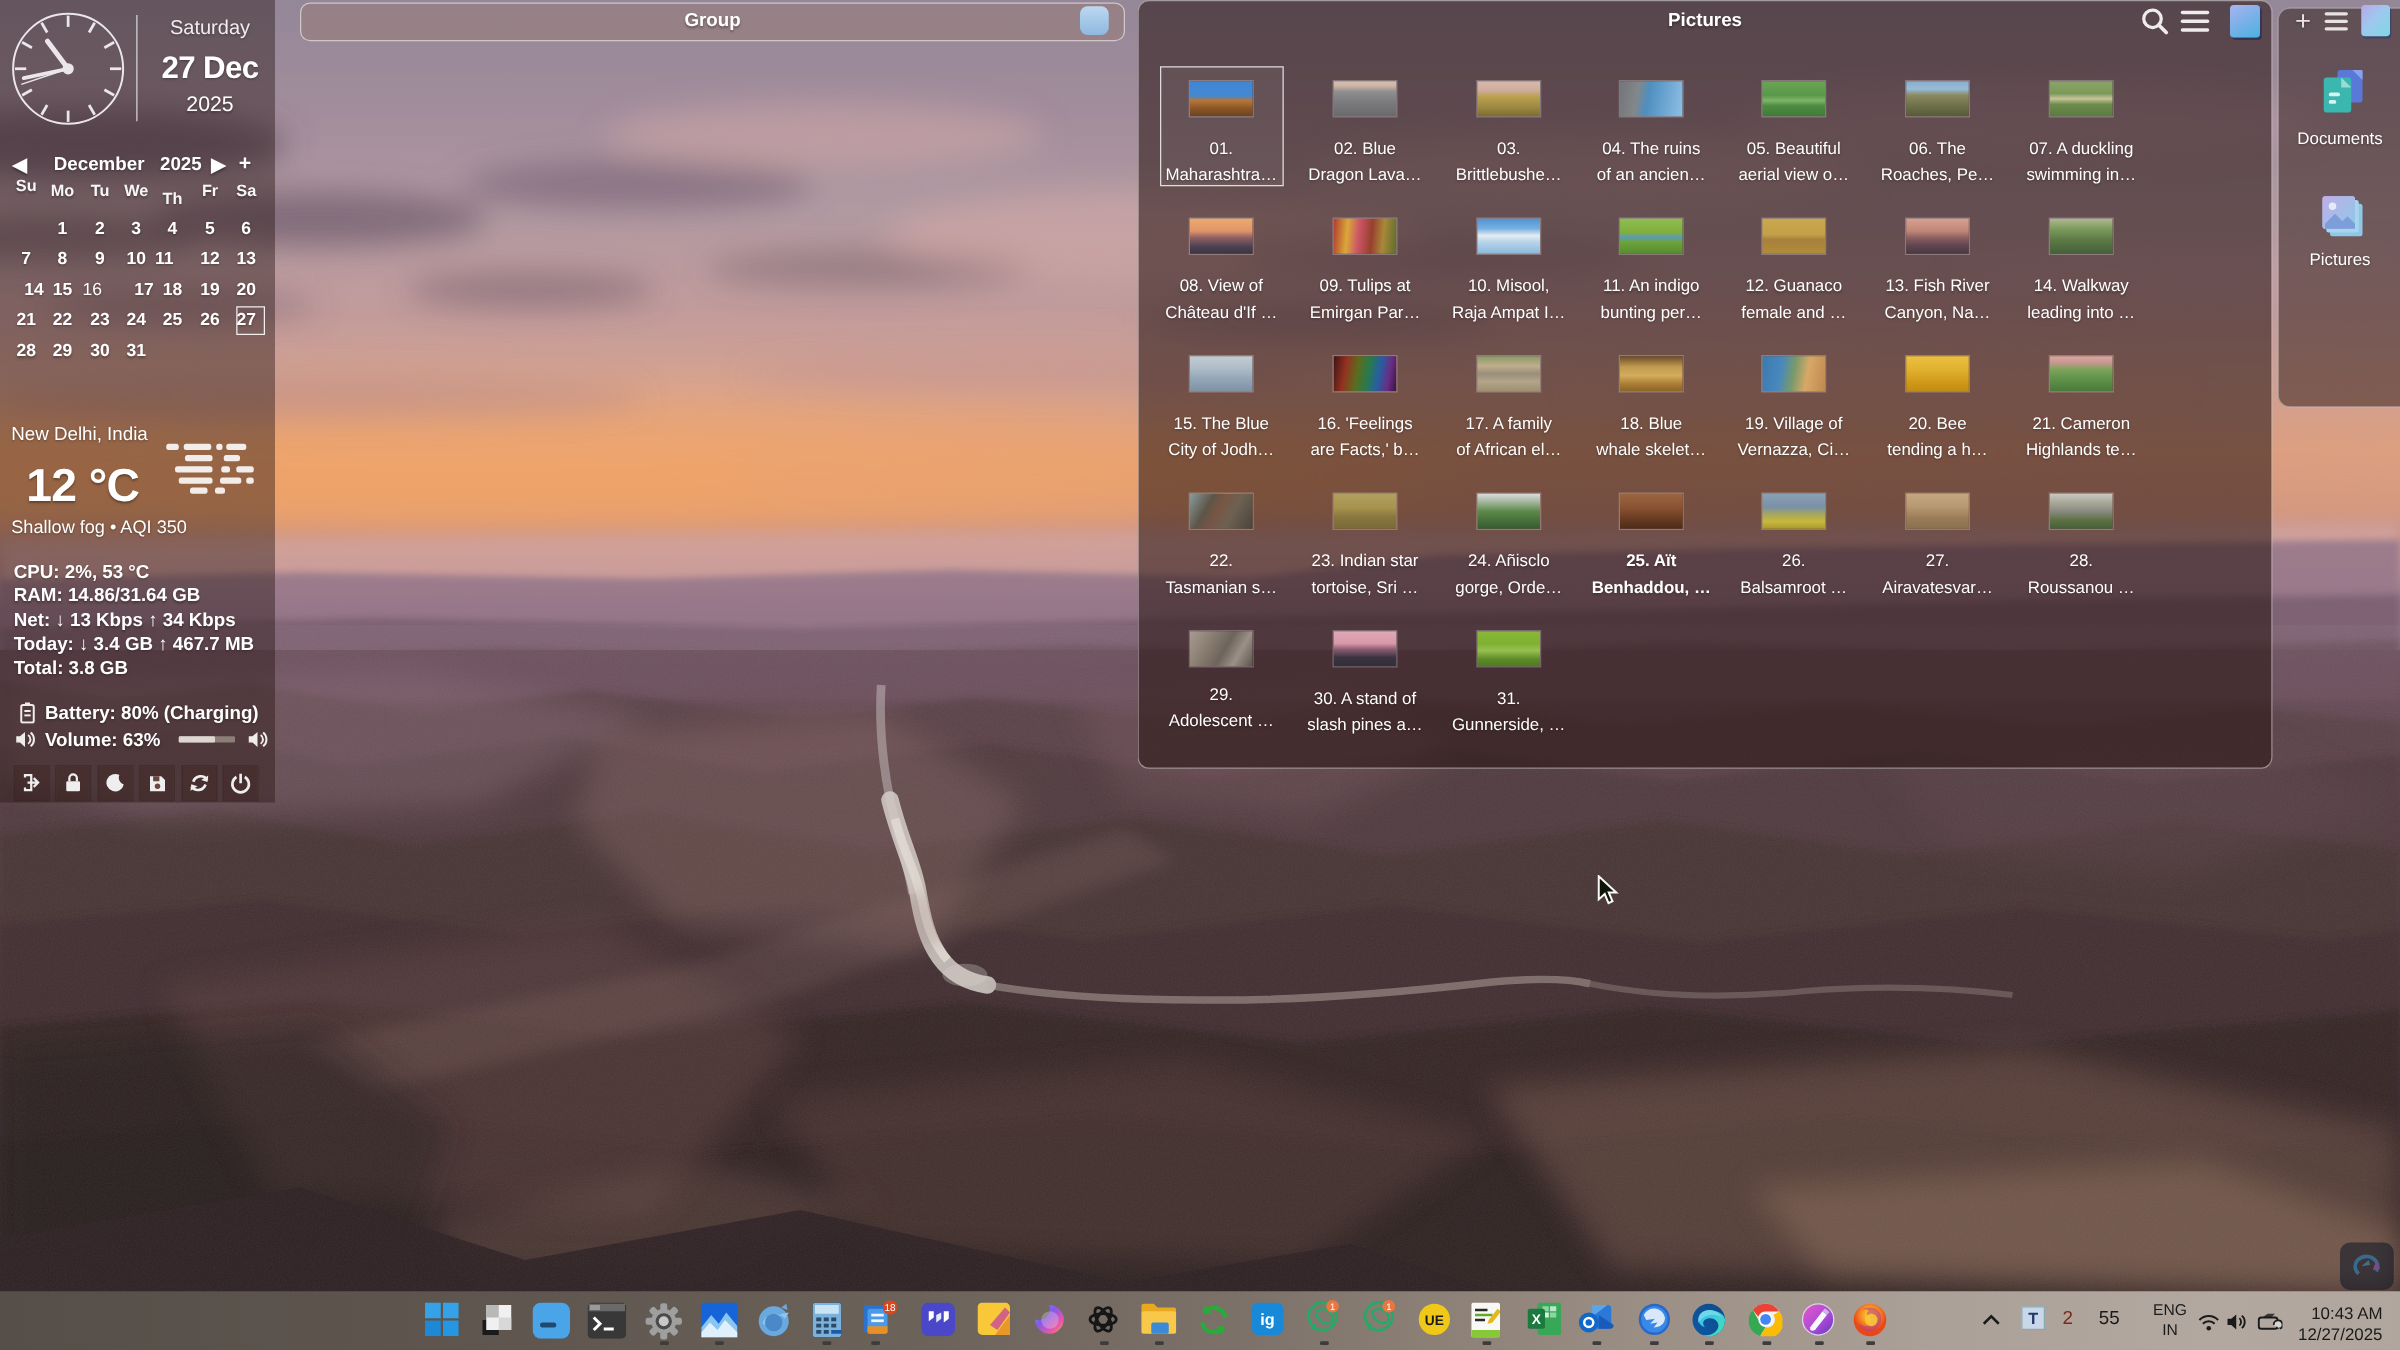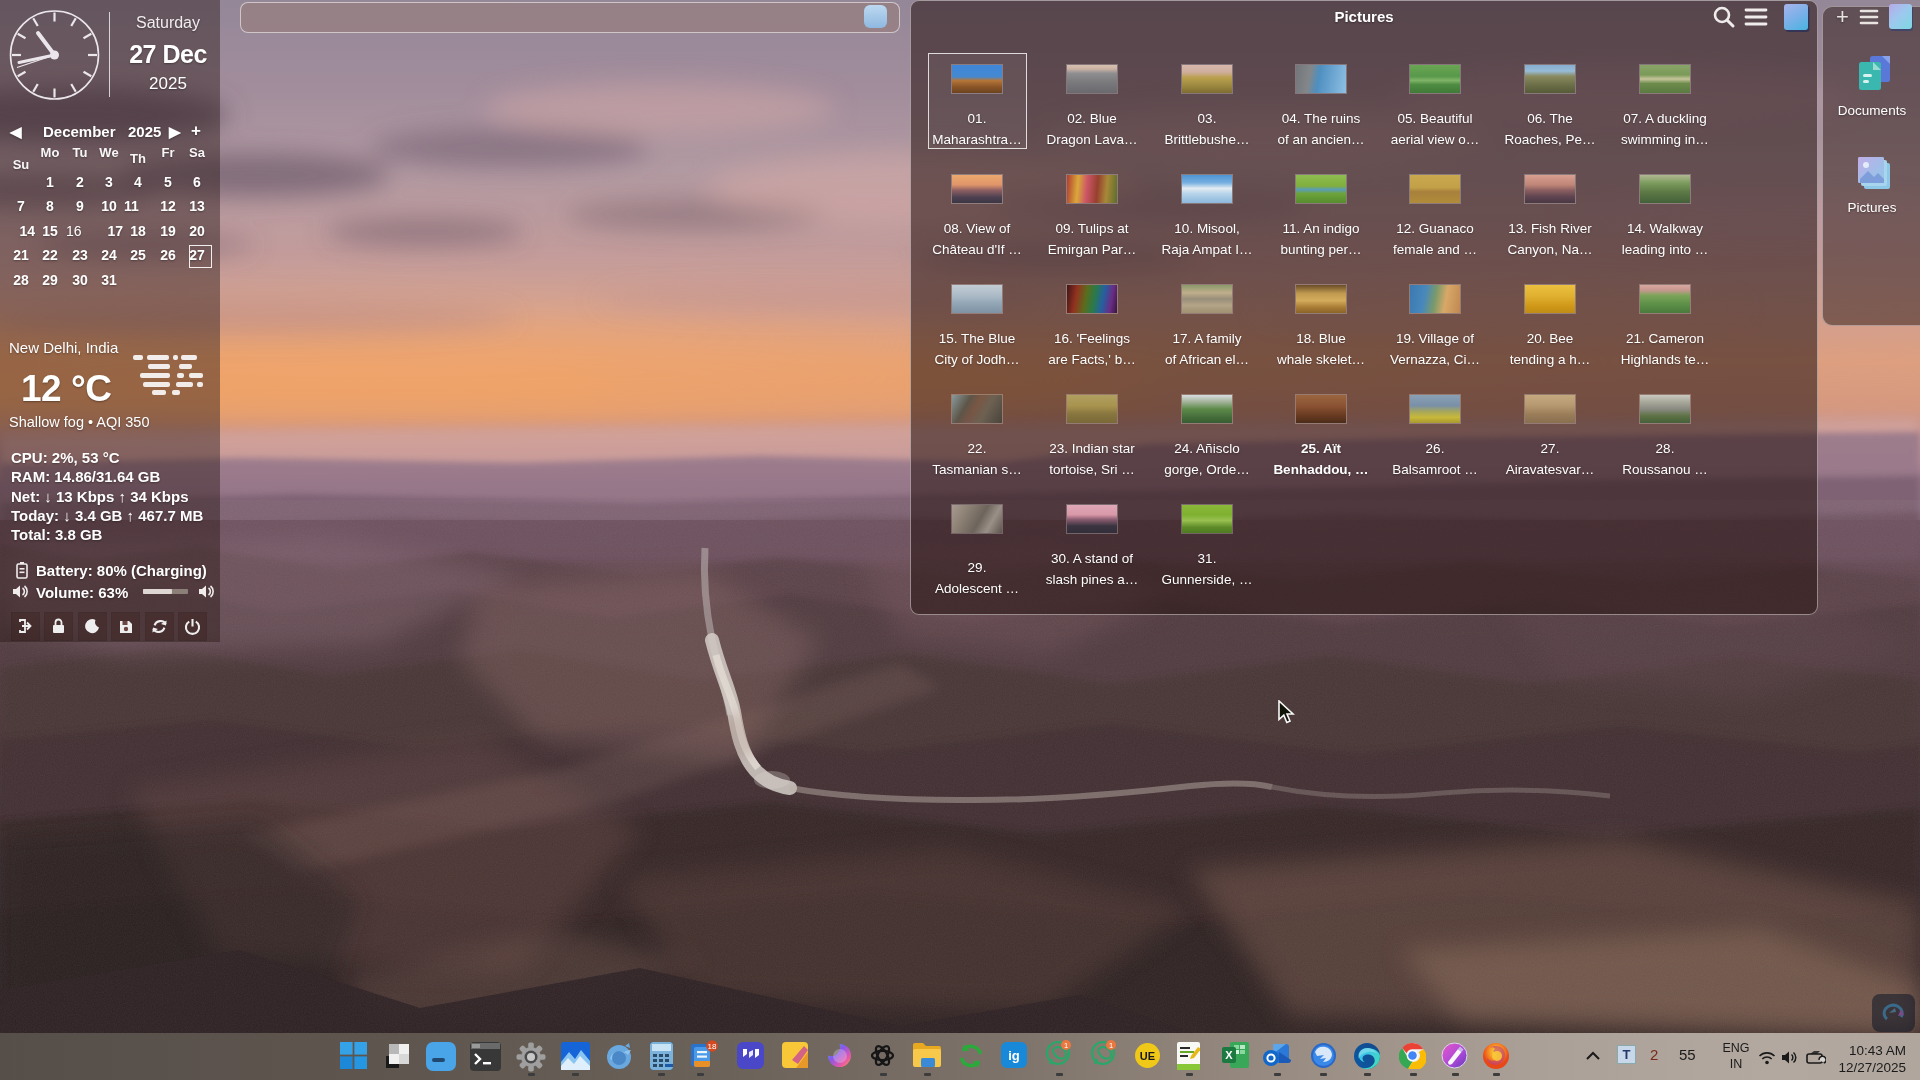--- a/index.html
+++ b/index.html
@@ -118,20 +118,21 @@
 
     <path d="M0 840 L260 820 L360 900 L300 1080 L0 1080 Z" fill="#241a1f" opacity="0.45" filter="url(#blur12)"></path>
     <path d="M0 990 L240 950 L420 1008 L640 968 L900 1026 L1080 995 L1200 1035 L1200 1080 L0 1080 Z" fill="#2c2023" opacity="0.9"></path>
   <rect x="0" y="500" width="1920" height="580" filter="url(#noise)" opacity="0.2"></rect>
   </svg>
 
   <div class="abs" style="left:0;top:0;width:220px;height:642px;background:rgba(42,22,20,0.44)"></div>
 
   <div class="abs" style="left:240px;top:2px;width:660px;height:31px;border-radius:8px;
        background:rgba(150,118,110,0.42);border:1px solid rgba(255,255,255,0.55);box-sizing:border-box"></div>
+  <div class="abs wtx" style="left:240px;top:8px;width:660px;text-align:center;font-size:15px;font-weight:bold;">Group</div>
   <div class="abs" style="left:864px;top:5px;width:23px;height:23px;border-radius:6px;background:linear-gradient(#bcd8f0,#8fb8e0);"></div>
 
   <div class="abs" style="left:910px;top:0px;width:908px;height:615px;border-radius:9px;
        background:rgba(40,20,17,0.56);border:1px solid rgba(255,255,255,0.45);box-sizing:border-box"></div>
   <div class="abs wtx" style="left:910px;top:8px;width:908px;text-align:center;font-size:15px;font-weight:bold;">Pictures</div>
   <div class="abs" style="left:928px;top:53px;width:99px;height:96px;border:1px solid rgba(255,255,255,0.8);background:rgba(255,255,255,0.05);box-sizing:border-box"></div>
   <div class="abs" style="left:952px;top:65px;width:50px;height:28px;background:linear-gradient(180deg,#3f86d8 0%,#4488d0 42%,#b5763a 55%,#8a5526 78%,#6b431f 100%);box-shadow:0 0 0 1px rgba(255,255,255,0.25)"></div>
   <div class="abs wtx cap" style="left:924px;top:109px;width:106px;">01.<br>Maharashtra…</div>
   <div class="abs" style="left:1067px;top:65px;width:50px;height:28px;background:linear-gradient(180deg,#d8c0ae 0%,#cbb2a4 14%,#8e8e90 30%,#7b7b7e 60%,#6a6a6e 100%);box-shadow:0 0 0 1px rgba(255,255,255,0.25)"></div>
   <div class="abs wtx cap" style="left:1039px;top:109px;width:106px;">02. Blue<br>Dragon Lava…</div>
@@ -181,21 +182,21 @@
   <div class="abs wtx cap" style="left:1154px;top:439px;width:106px;">24. Añisclo<br>gorge, Orde…</div>
   <div class="abs" style="left:1296px;top:395px;width:50px;height:28px;background:linear-gradient(180deg,#9a6540 0%,#8a5232 40%,#6a3c22 70%,#4c2c18 100%);box-shadow:0 0 0 1px rgba(255,255,255,0.25)"></div>
   <div class="abs wtx cap" style="left:1268px;top:439px;width:106px;font-weight:bold;">25. Aït<br>Benhaddou, …</div>
   <div class="abs" style="left:1410px;top:395px;width:50px;height:28px;background:linear-gradient(180deg,#8aa0b4 0%,#7a90a8 38%,#a8a858 60%,#c8b83a 80%,#a89830 100%);box-shadow:0 0 0 1px rgba(255,255,255,0.25)"></div>
   <div class="abs wtx cap" style="left:1382px;top:439px;width:106px;">26.<br>Balsamroot …</div>
   <div class="abs" style="left:1525px;top:395px;width:50px;height:28px;background:linear-gradient(180deg,#c4a87e 0%,#b89a72 35%,#9a7c58 70%,#8a7050 100%);box-shadow:0 0 0 1px rgba(255,255,255,0.25)"></div>
   <div class="abs wtx cap" style="left:1497px;top:439px;width:106px;">27.<br>Airavatesvar…</div>
   <div class="abs" style="left:1640px;top:395px;width:50px;height:28px;background:linear-gradient(180deg,#c8c8c0 0%,#a8a89a 25%,#8a8a82 50%,#5d7244 75%,#46603a 100%);box-shadow:0 0 0 1px rgba(255,255,255,0.25)"></div>
   <div class="abs wtx cap" style="left:1612px;top:439px;width:106px;">28.<br>Roussanou …</div>
   <div class="abs" style="left:952px;top:505px;width:50px;height:28px;background:linear-gradient(120deg,#a89a90 0%,#8a7e72 30%,#6d645c 55%,#9a9088 75%,#5c544c 100%);box-shadow:0 0 0 1px rgba(255,255,255,0.25)"></div>
-  <div class="abs wtx cap" style="left:924px;top:558px;width:106px;text-align:center;">29.<br>Adolescent …</div>
+  <div class="abs wtx cap" style="left:924px;top:546px;width:106px;text-align:center;">29.<br>Adolescent …</div>
   <div class="abs" style="left:1067px;top:505px;width:50px;height:28px;background:linear-gradient(180deg,#e0a8b8 0%,#d898a8 35%,#8a5c70 52%,#3a3440 75%,#322e3a 100%);box-shadow:0 0 0 1px rgba(255,255,255,0.25)"></div>
   <div class="abs wtx cap" style="left:1039px;top:549px;width:106px;">30. A stand of<br>slash pines a…</div>
   <div class="abs" style="left:1182px;top:505px;width:50px;height:28px;background:linear-gradient(180deg,#8ab838 0%,#7fb030 35%,#98c050 55%,#5d8a28 80%,#4e7a22 100%);box-shadow:0 0 0 1px rgba(255,255,255,0.25)"></div>
   <div class="abs wtx cap" style="left:1154px;top:549px;width:106px;">31.<br>Gunnerside, …</div>
 
   <div class="abs" style="left:1822px;top:6px;width:110px;height:320px;border-radius:10px;
        background:rgba(44,24,20,0.5);border:1px solid rgba(255,255,255,0.4);box-sizing:border-box"></div>
 
   <svg class="abs" width="110" height="110" viewBox="0 0 110 110" style="left:0;top:0">
     <g stroke="#f2eef2" fill="none" opacity="0.95">
@@ -222,21 +223,21 @@
   </svg>
   <div class="abs" style="left:109px;top:12px;width:1px;height:85px;background:rgba(255,255,255,0.75)"></div>
   <div class="abs wtx" style="left:118px;top:14px;width:100px;text-align:center;font-size:16px;font-weight:300;color:#f0ecf0">Saturday</div>
   <div class="abs wtx" style="left:118px;top:40px;width:100px;text-align:center;font-size:25px;font-weight:bold;letter-spacing:-0.5px">27 Dec</div>
   <div class="abs wtx" style="left:118px;top:74px;width:100px;text-align:center;font-size:17px;font-weight:300;">2025</div>
   <div class="abs wtx" style="left:10px;top:123px;font-size:15px;font-weight:bold;">◀</div>
   <div class="abs wtx" style="left:31px;top:123px;font-size:15px;font-weight:bold;margin-left:12px;">December</div>
   <div class="abs wtx" style="left:128px;top:123px;font-size:15px;font-weight:bold;">2025</div>
   <div class="abs wtx" style="left:169px;top:123px;font-size:15px;font-weight:bold;">▶</div>
   <div class="abs wtx" style="left:191px;top:121px;font-size:17px;font-weight:bold;">+</div>
-  <div class="abs wtx" style="left:7px;top:157px;width:28px;text-align:center;font-size:13px;font-weight:bold;opacity:.95">Su</div>
+  <div class="abs wtx" style="left:7px;top:141px;width:28px;text-align:center;font-size:13px;font-weight:bold;opacity:.95">Su</div>
   <div class="abs wtx" style="left:36px;top:145px;width:28px;text-align:center;font-size:13px;font-weight:bold;opacity:.95">Mo</div>
   <div class="abs wtx" style="left:66px;top:145px;width:28px;text-align:center;font-size:13px;font-weight:bold;opacity:.95">Tu</div>
   <div class="abs wtx" style="left:95px;top:145px;width:28px;text-align:center;font-size:13px;font-weight:bold;opacity:.95">We</div>
   <div class="abs wtx" style="left:124px;top:151px;width:28px;text-align:center;font-size:13px;font-weight:bold;opacity:.95">Th</div>
   <div class="abs wtx" style="left:154px;top:145px;width:28px;text-align:center;font-size:13px;font-weight:bold;opacity:.95">Fr</div>
   <div class="abs wtx" style="left:183px;top:145px;width:28px;text-align:center;font-size:13px;font-weight:bold;opacity:.95">Sa</div>
   <div class="abs wtx" style="left:36px;top:173.5px;width:28px;text-align:center;font-size:14px;font-weight:bold;">1</div>
   <div class="abs wtx" style="left:66px;top:173.5px;width:28px;text-align:center;font-size:14px;font-weight:bold;">2</div>
   <div class="abs wtx" style="left:95px;top:173.5px;width:28px;text-align:center;font-size:14px;font-weight:bold;">3</div>
   <div class="abs wtx" style="left:124px;top:173.5px;width:28px;text-align:center;font-size:14px;font-weight:bold;">4</div>

